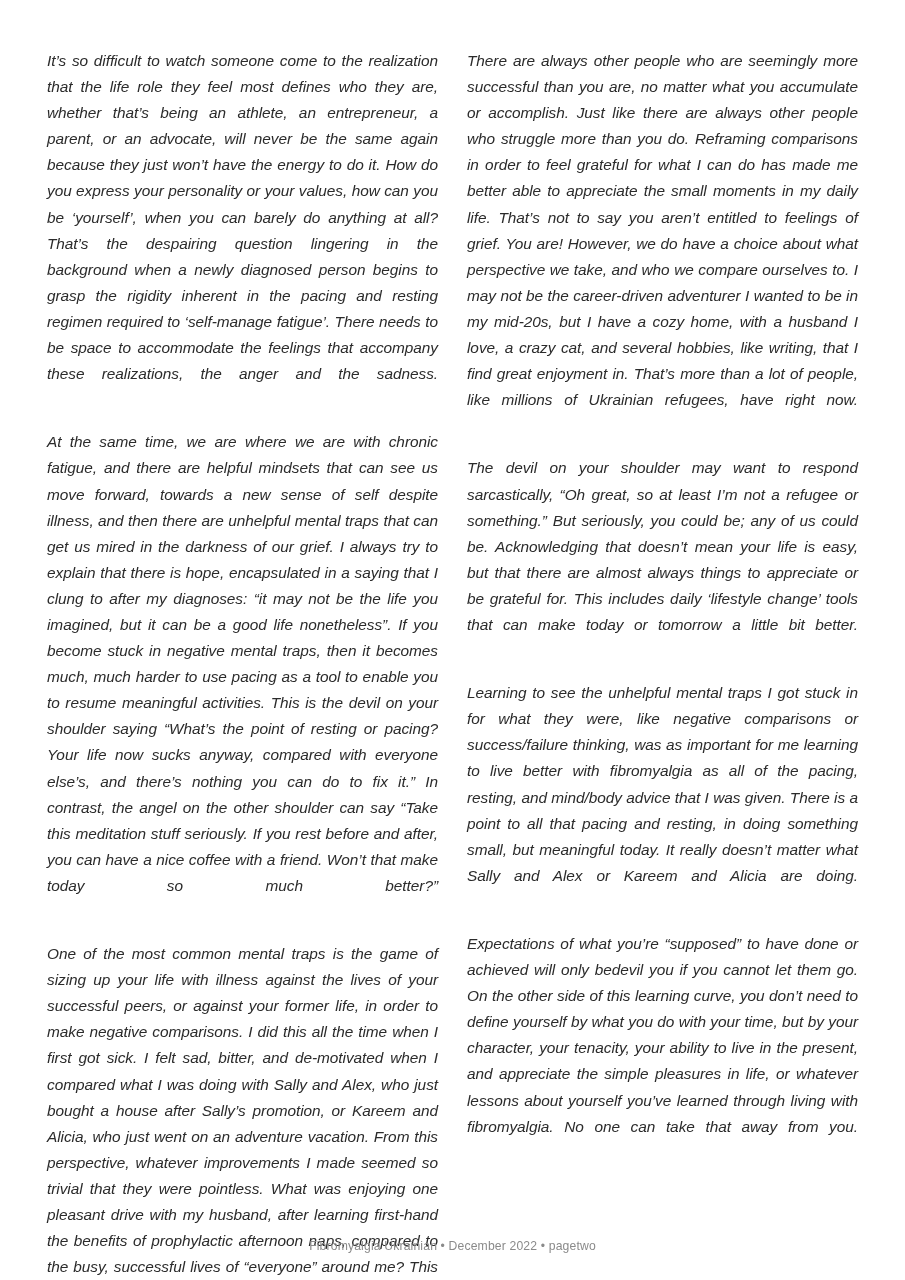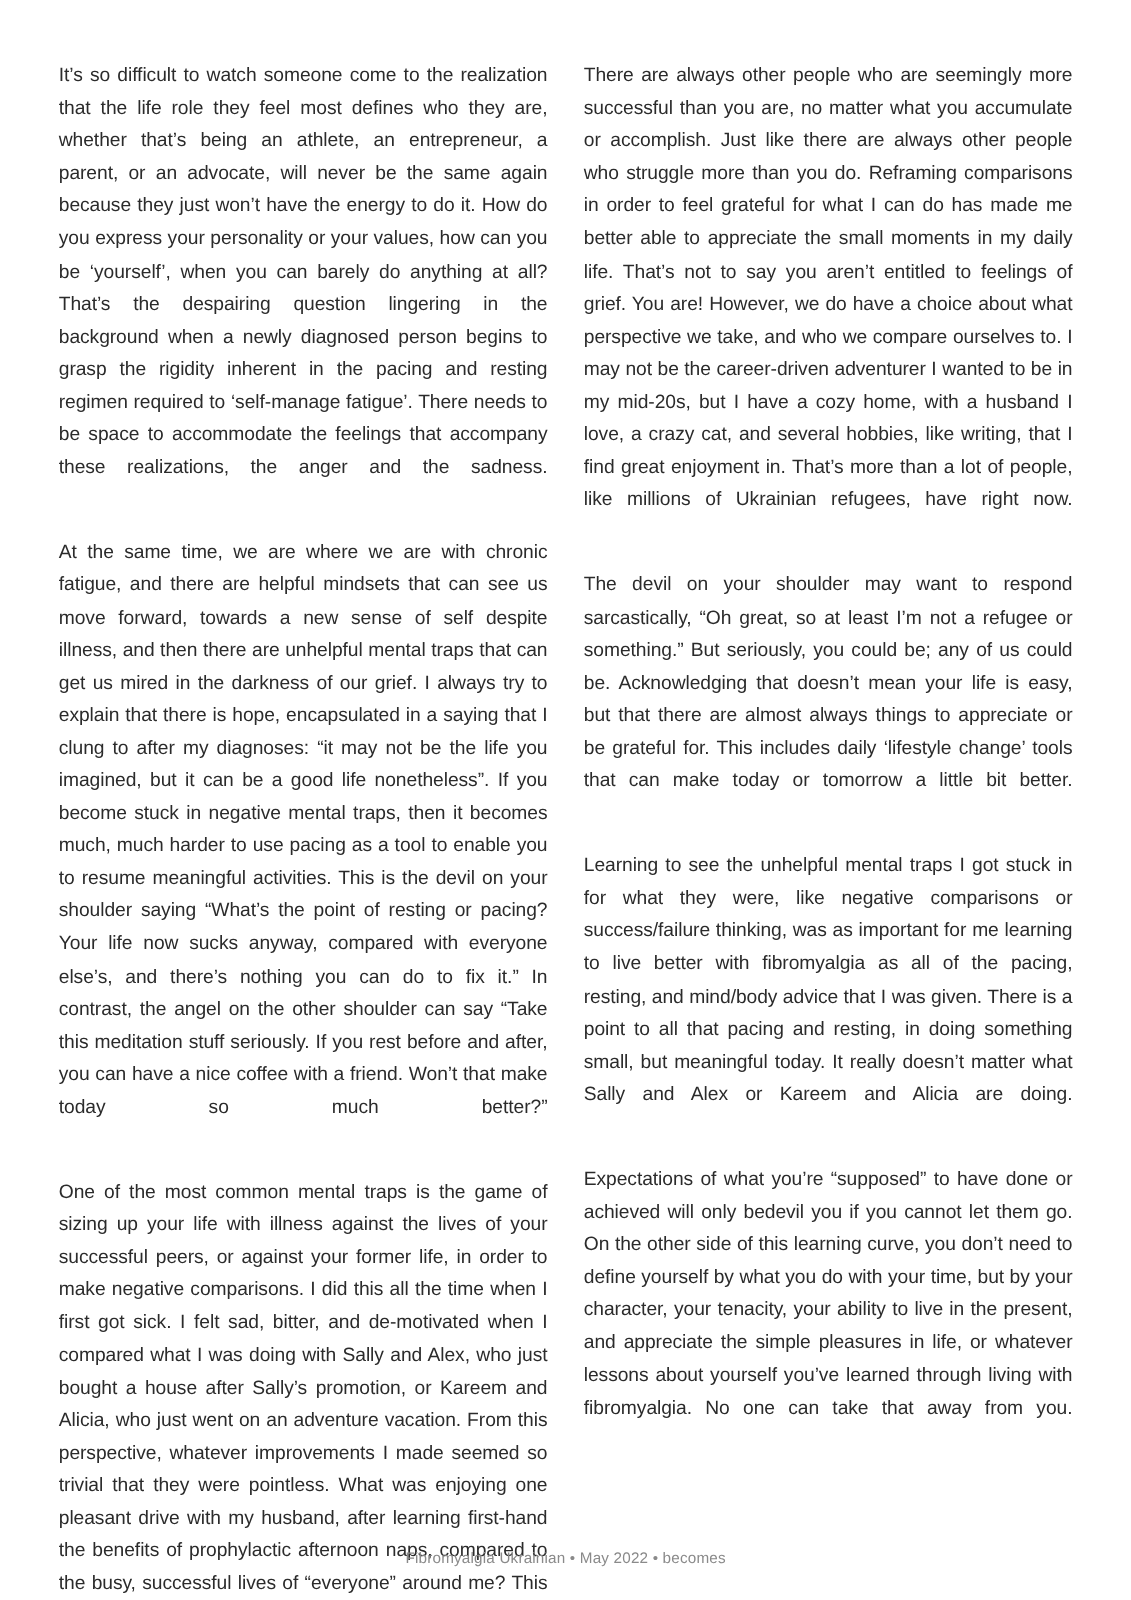--- a/index.html
+++ b/index.html
@@ -46,20 +46,21 @@
   .column p {
     margin: 0 0 16px 0;
     font-size: 15.4px;
     line-height: 26.1px;
     text-align: justify;
     text-justify: inter-word;
     letter-spacing: -0.05px;
     word-spacing: 0px;
     color: #2b2b2b;
     hyphens: none;
+    font-style: italic;
     -webkit-hyphens: none;
   }
 
   .column p:last-child {
     margin-bottom: 0;
   }
 
   
   .column p::after {
     content: "";
@@ -101,15 +102,15 @@
 
     <div class="column">
       <p>There are always other people who are seemingly more successful than you are, no matter what you accumulate or accomplish. Just like there are always other people who struggle more than you do. Reframing comparisons in order to feel grateful for what I can do has made me better able to appreciate the small moments in my daily life. That’s not to say you aren’t entitled to feelings of grief. You are! However, we do have a choice about what perspective we take, and who we compare ourselves to. I may not be the career-driven adventurer I wanted to be in my mid-20s, but I have a cozy home, with a husband I love, a crazy cat, and several hobbies, like writing, that I find great enjoyment in. That’s more than a lot of people, like millions of Ukrainian refugees, have right now.</p>
       <p>The devil on your shoulder may want to respond sarcastically, “Oh great, so at least I’m not a refugee or something.” But seriously, you could be; any of us could be. Acknowledging that doesn’t mean your life is easy, but that there are almost always things to appreciate or be grateful for. This includes daily ‘lifestyle change’ tools that can make today or tomorrow a little bit better.</p>
       <p>Learning to see the unhelpful mental traps I got stuck in for what they were, like negative comparisons or success/failure thinking, was as important for me learning to live better with fibromyalgia as all of the pacing, resting, and mind/body advice that I was given. There is a point to all that pacing and resting, in doing something small, but meaningful today. It really doesn’t matter what Sally and Alex or Kareem and Alicia are doing.</p>
       <p>Expectations of what you’re “supposed” to have done or achieved will only bedevil you if you cannot let them go. On the other side of this learning curve, you don’t need to define yourself by what you do with your time, but by your character, your tenacity, your ability to live in the present, and appreciate the simple pleasures in life, or whatever lessons about yourself you’ve learned through living with fibromyalgia. No one can take that away from you.</p>
     </div>
 
   </div>
 
-  <div class="footer"><span>Fibromyalgia Ukrainian</span><span class="sep"> • </span><span>May 2022</span><span class="sep"> • </span><span class="pagelabel">becomes</span></div>
+  <div class="footer"><span>Fibromyalgia Ukrainian</span><span class="sep"> • </span><span>December 2022</span><span class="sep"> • </span><span class="pagelabel">pagetwo</span></div>
 
 </div>
 
 </body></html>

